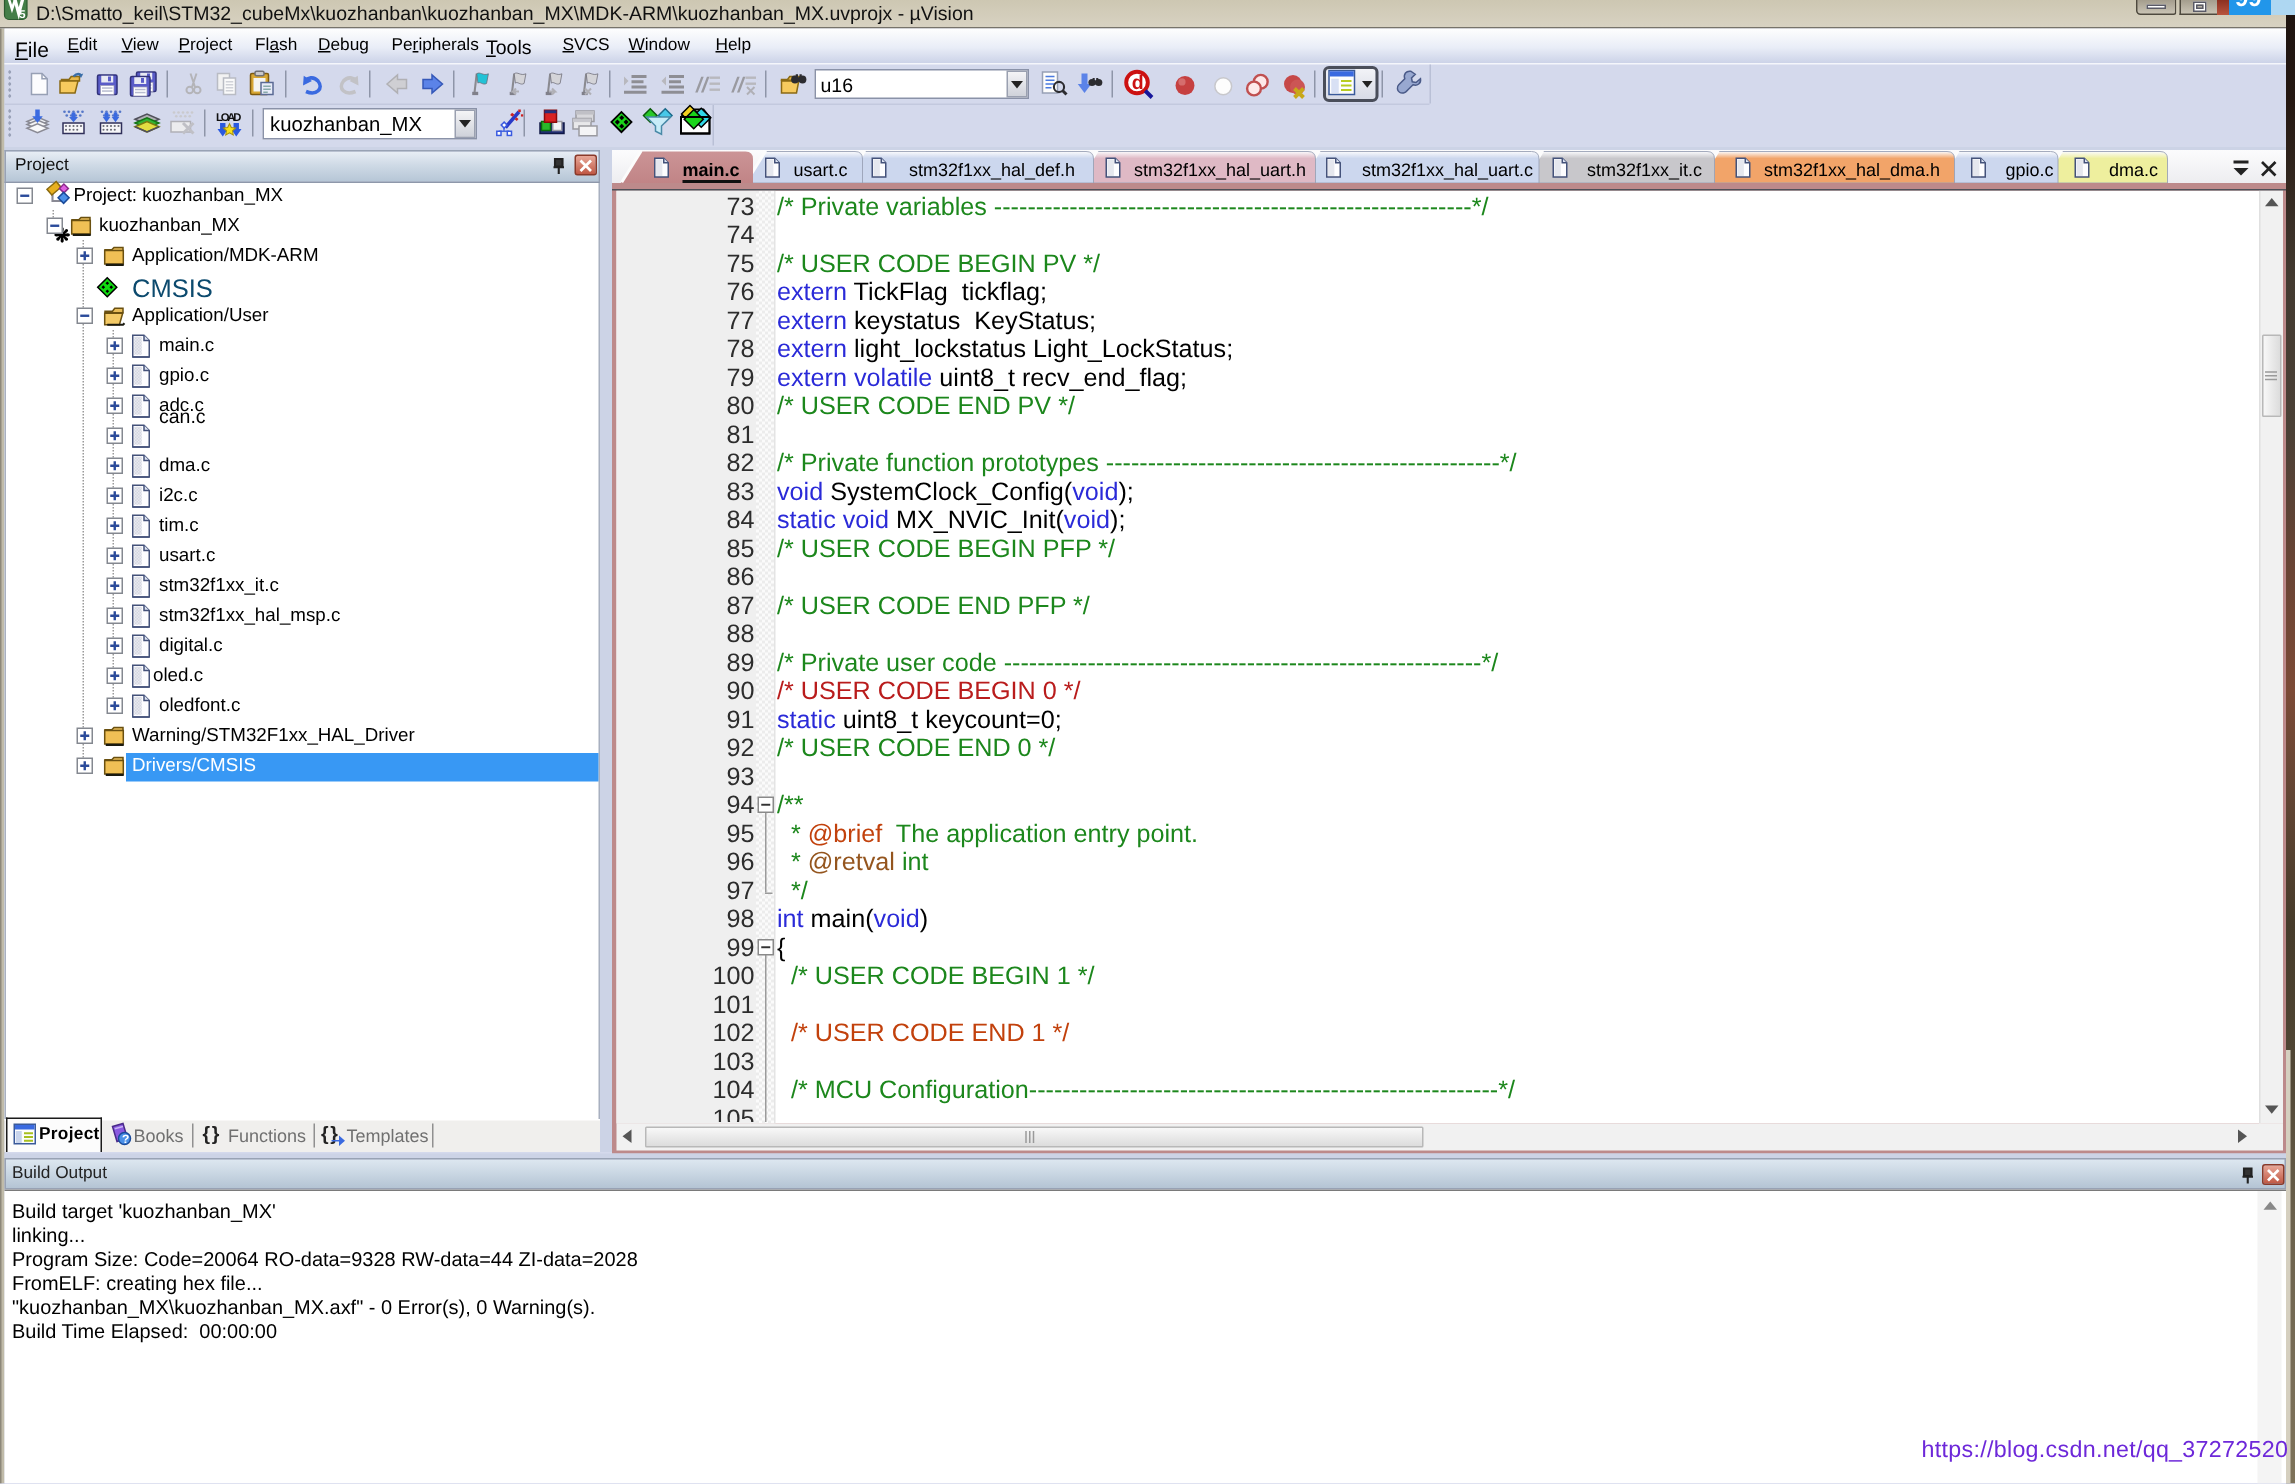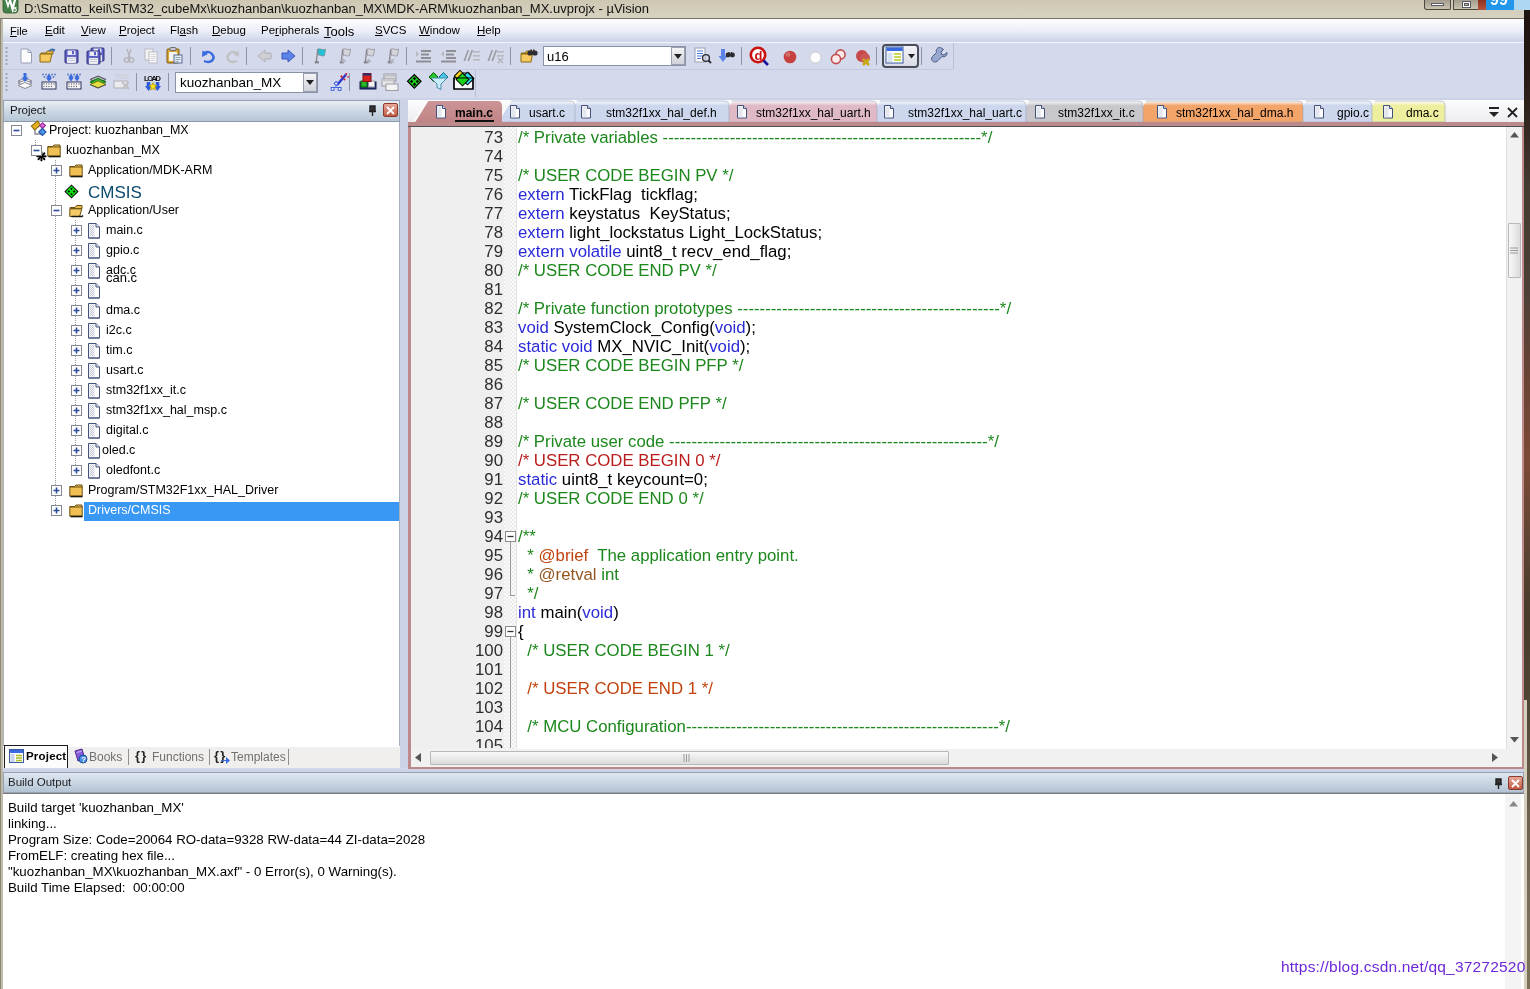--- a/index.html
+++ b/index.html
@@ -28,21 +28,21 @@
 <div class="a" style="left:1486px;top:0;width:28px;height:10px;background:#2196ea;overflow:hidden">
  <div class="a" style="left:4px;top:-9px;font-size:16px;font-weight:bold;color:#fff">99</div>
   </div>
 <div class="a" style="left:1514px;top:0;width:16px;height:10px;background:#aed7f2"></div>
 
 <div class="a" style="left:1524px;top:10px;width:6px;height:979px;background:linear-gradient(#1e1410 0%,#251812 6%,#433a30 18%,#4a4036 28%,#6a4434 38%,#7c4a36 46%,#5f4433 54%,#463b2a 62%,#514735 72%,#6b614c 82%,#786d57 92%,#7d7259 100%)"></div>
 <div class="a" style="left:1524px;top:700px;width:3px;height:289px;background:#d5cfbf;z-index:3"></div>
 <div class="a" style="left:0;top:18px;width:1524px;height:1px;background:#77736a"></div>
 <div class="a" style="left:0;top:19px;width:3px;height:970px;background:#c0bba9;border-left:1px solid #8d887a"></div>
 <div class="a" style="left:3px;top:19px;width:1521px;height:23px;background:linear-gradient(#fefefe,#e9edf7 55%,#ccd3e8)"></div>
-<div class="a" style="left:10px;top:25px;font-size:11px;color:#000"><u>F</u>ile</div>
+<div class="a" style="left:10px;top:25px;font-size:14px;color:#000"><u>F</u>ile</div>
 <div class="a" style="left:45px;top:24px;font-size:11.5px;color:#000"><u>E</u>dit</div>
 <div class="a" style="left:81px;top:24px;font-size:11.5px;color:#000"><u>V</u>iew</div>
 <div class="a" style="left:119px;top:24px;font-size:11.5px;color:#000"><u>P</u>roject</div>
 <div class="a" style="left:170px;top:24px;font-size:11.5px;color:#000">Fl<u>a</u>sh</div>
 <div class="a" style="left:212px;top:24px;font-size:11.5px;color:#000"><u>D</u>ebug</div>
 <div class="a" style="left:261px;top:24px;font-size:11.5px;color:#000">Pe<u>r</u>ipherals</div>
 <div class="a" style="left:324px;top:24px;font-size:13px;color:#000"><u>T</u>ools</div>
 <div class="a" style="left:375px;top:24px;font-size:11.5px;color:#000"><u>S</u>VCS</div>
 <div class="a" style="left:419px;top:24px;font-size:11.5px;color:#000"><u>W</u>indow</div>
 <div class="a" style="left:477px;top:24px;font-size:11.5px;color:#000"><u>H</u>elp</div>
@@ -716,21 +716,21 @@
 <div class="a" style="left:106px;top:463px;font-size:12.5px;color:#000;z-index:6">oledfont.c</div>
 <svg class="a" style="left:51px;top:485px;z-index:5" width="11" height="11" viewBox="0 0 11 11">
     <rect x="0.5" y="0.5" width="10" height="10" fill="#fff" stroke="#848890"></rect>
     <path d="M2.5 5.5h6M5.5 2.5v6" stroke="#2a4a9a" stroke-width="1.6"></path>
   </svg>
 <svg class="a" style="left:69px;top:483px;z-index:5" width="14" height="15" viewBox="0 0 14 15">
     <path d="M1 3.5h4.5L7 2h6v2.5H1z" fill="#e8bc58" stroke="#6a5010"></path>
     <rect x="0.8" y="4" width="12.4" height="9" fill="#f0c055" stroke="#6a5010"></rect>
     <path d="M1.5 13.6h12" stroke="#1a1a10" stroke-width="1.5"></path>
   </svg>
-<div class="a" style="left:88px;top:483px;font-size:12.5px;color:#000;z-index:6">Program/STM32F1xx_HAL_Driver</div>
+<div class="a" style="left:88px;top:483px;font-size:12.5px;color:#000;z-index:6">Warning/STM32F1xx_HAL_Driver</div>
 <svg class="a" style="left:51px;top:505px;z-index:5" width="11" height="11" viewBox="0 0 11 11">
     <rect x="0.5" y="0.5" width="10" height="10" fill="#fff" stroke="#848890"></rect>
     <path d="M2.5 5.5h6M5.5 2.5v6" stroke="#2a4a9a" stroke-width="1.6"></path>
   </svg>
 <svg class="a" style="left:69px;top:503px;z-index:5" width="14" height="15" viewBox="0 0 14 15">
     <path d="M1 3.5h4.5L7 2h6v2.5H1z" fill="#e8bc58" stroke="#6a5010"></path>
     <rect x="0.8" y="4" width="12.4" height="9" fill="#f0c055" stroke="#6a5010"></rect>
     <path d="M1.5 13.6h12" stroke="#1a1a10" stroke-width="1.5"></path>
   </svg>
 <div class="a" style="left:84px;top:502px;width:315px;height:19px;background:#3898f4"></div>

